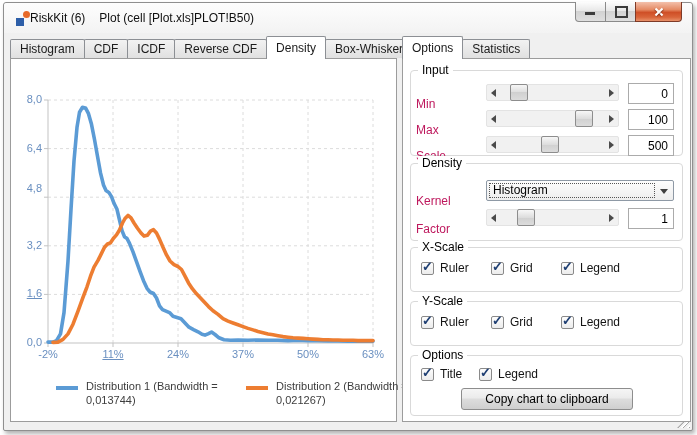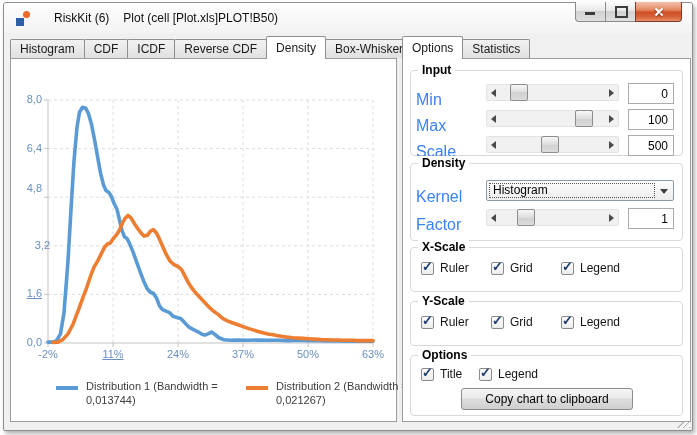--- a/index.html
+++ b/index.html
@@ -7,21 +7,21 @@
        font-family:"Liberation Sans",sans-serif;-webkit-font-smoothing:antialiased;}
   .window{position:absolute;left:3px;top:2px;width:688px;height:427px;background:#f0f0f0;
           border:1px solid #8f8f8f;border-radius:3px 3px 2px 2px;
           box-shadow:2px 3px 4px rgba(0,0,0,.3);}
   
   .titlebar{position:absolute;left:0;top:0;right:0;height:30px;
             background:linear-gradient(#fdfdfd,#f3f3f3);border-radius:3px 3px 0 0;}
   .app-icon{position:absolute;left:12px;top:8px;width:15px;height:15px;}
   .app-icon .sq{position:absolute;left:0;bottom:0;width:8px;height:8px;background:#2d5ea8;}
   .app-icon .dot{position:absolute;right:1px;top:0;width:7px;height:7px;border-radius:50%;background:#e76a2a;}
-  .title-text{position:absolute;left:50px;top:8px;font-size:12px;color:#0f0f0f;white-space:nowrap;}
+  .title-text{position:absolute;left:26px;top:8px;font-size:12px;color:#0f0f0f;white-space:nowrap;}
   .title-text .doc{margin-left:14px;}
   .winbtns{position:absolute;top:-1px;right:10px;display:flex;z-index:9;}
   .wbtn{width:29px;height:19px;border:1px solid #8a8a8a;border-top:none;margin-left:-1px;
         background:linear-gradient(#fdfdfd,#e8e8e8 45%,#d2d2d2 50%,#dfdfdf);position:relative;}
   .wbtn.first{border-radius:0 0 0 4px;}
   .wbtn.close{width:45px;border-radius:0 0 4px 0;
         background:linear-gradient(#f3c0ab 0%,#e58a64 40%,#cf4f27 55%,#d9653a 80%,#e8916a 100%);
         border-color:#7e3a27;}
   .glyph-min{position:absolute;left:9px;top:10px;width:10px;height:3px;background:#3c3c3c;}
   .glyph-max{position:absolute;left:9px;top:4px;width:9px;height:8px;border:2px solid #3c3c3c;background:transparent;}
@@ -45,22 +45,22 @@
   .plot-svg{position:absolute;left:37px;top:41px;overflow:visible;}
   .ytick{position:absolute;left:0;width:31px;text-align:right;font-size:11px;color:#698fc0;}
   .xtick{position:absolute;width:40px;top:289px;text-align:center;font-size:11px;color:#698fc0;}
   .legend{position:absolute;left:45px;top:320px;width:330px;height:36px;}
   .legend-item{position:absolute;top:0;width:185px;}
   .legend-swatch{position:absolute;left:0;top:7px;width:22px;height:4px;background:#888;}
   .legend-label{display:block;margin-left:30px;width:150px;font-size:11px;line-height:1.3;color:#3d3d3d;}
   
   .group{position:absolute;left:7px;width:271px;border:1px solid #d9d9d9;border-radius:4px;background:#fff;}
   .group-title{position:absolute;top:-8px;left:7px;background:#fff;padding:0 4px;
-               font-size:12px;font-weight:bold;color:#000;}
-  .ctl-label{position:absolute;left:5px;top:8px;font-size:16px;color:#3b82f6;}
+               font-size:12px;font-weight:normal;color:#000;}
+  .ctl-label{position:absolute;left:5px;top:14px;font-size:12px;color:#be185d;}
   .row{position:absolute;left:0;right:0;height:21px;}
   .slider{position:absolute;left:75px;top:1px;width:133px;height:17px;background:#f1f1f1;
           border:1px solid #e3e3e3;border-radius:2px;box-sizing:border-box;}
   .sl-arrow{position:absolute;top:0;width:14px;height:15px;}
   .sl-arrow.left{left:0;}
   .sl-arrow.right{right:0;}
   .sl-arrow.left::after{content:"";position:absolute;left:4px;top:4px;
           border:4px solid transparent;border-right:5px solid #4a4a4a;border-left:none;}
   .sl-arrow.right::after{content:"";position:absolute;right:4px;top:4px;
           border:4px solid transparent;border-left:5px solid #4a4a4a;border-right:none;}
@@ -146,21 +146,21 @@
         <line x1="-4" y1="145.8" x2="0" y2="145.8" stroke="#c3c3c3"></line>
         <line x1="-4" y1="97.20000000000002" x2="0" y2="97.20000000000002" stroke="#c3c3c3"></line>
         <line x1="-4" y1="48.599999999999994" x2="0" y2="48.599999999999994" stroke="#c3c3c3"></line>
         <line x1="-4" y1="0" x2="0" y2="0" stroke="#c3c3c3"></line>
         <polyline points="0.0,242.1 5.0,242.1 8.5,240.6 12.5,233.9 16.0,212.6 20.0,161.0 23.0,109.3 26.0,60.8 29.0,27.3 31.5,12.2 34.5,7.3 37.5,7.9 40.5,13.7 43.5,24.3 46.5,39.5 49.5,56.2 52.5,72.9 55.5,85.0 58.0,90.5 61.0,92.6 63.5,96.6 66.0,103.3 69.0,109.3 71.5,120.0 74.0,130.6 76.5,136.7 79.0,138.5 81.5,143.4 85.0,151.9 88.5,161.6 92.0,171.3 95.5,180.7 99.0,188.3 102.0,192.0 105.5,193.5 108.5,198.0 111.5,205.9 114.5,209.6 118.0,211.1 121.5,212.6 125.0,216.3 129.0,217.5 133.0,218.7 137.0,223.0 141.0,227.2 145.5,229.6 150.0,231.8 154.0,234.2 157.0,235.1 160.5,233.6 163.5,232.1 167.0,234.5 171.0,237.8 176.0,239.7 182.5,240.3 190.0,240.0 200.0,240.3 210.0,240.0 220.0,240.3 230.0,240.3 240.0,240.6 250.0,240.3 260.0,240.6 270.0,240.6 280.0,240.9 290.0,240.9 300.0,241.2 310.0,241.2 320.0,241.2 325.0,241.2" fill="none" stroke="#5b9bd5" stroke-width="3.6" stroke-linejoin="round" stroke-linecap="round"></polyline>
         <polyline points="5.0,242.4 10.0,242.1 15.0,239.4 20.0,233.9 25.0,224.2 30.0,211.1 35.0,197.4 39.0,186.8 42.5,176.2 46.0,167.1 50.0,160.4 53.5,153.4 56.5,147.3 59.5,144.0 62.5,142.8 65.5,138.2 68.5,134.9 71.5,130.0 74.5,123.0 77.0,118.5 80.0,115.4 83.0,117.9 86.0,123.0 89.5,128.2 93.0,133.0 96.0,136.1 99.5,135.2 102.5,131.2 105.5,129.7 108.5,133.0 111.5,139.1 115.0,147.3 118.5,154.9 122.0,161.0 126.0,164.6 130.0,166.5 133.5,169.5 137.0,176.2 140.5,182.9 144.5,188.9 148.5,193.8 152.5,198.0 156.5,202.3 160.5,206.6 165.0,210.8 170.0,214.4 175.0,218.7 180.0,221.1 185.0,223.0 190.0,224.8 195.0,226.6 200.0,228.4 205.0,229.9 210.0,231.5 215.0,232.7 220.0,233.9 225.0,234.8 230.0,235.7 235.0,236.6 240.0,237.2 245.0,237.8 250.0,238.1 255.0,238.4 260.0,238.7 265.0,239.1 270.0,239.4 275.0,239.7 280.0,239.7 285.0,240.0 290.0,240.0 295.0,240.3 300.0,240.3 305.0,240.3 310.0,240.6 315.0,240.6 320.0,240.6 325.0,240.6" fill="none" stroke="#ed7d31" stroke-width="3.6" stroke-linejoin="round" stroke-linecap="round"></polyline>
       </svg>
     <div>
         <div class="ytick" style="top: 277px;">0,0</div>
         <div class="ytick" style="top: 228.4px; text-decoration: underline;">1,6</div>
-        <div class="ytick" style="top: 179.8px; margin-left: 8px;">3,2</div>
+        <div class="ytick" style="top: 179.8px;">3,2</div>
         <div class="ytick" style="top: 123px;">4,8</div>
         <div class="ytick" style="top: 82.6px;">6,4</div>
         <div class="ytick" style="top: 34px;">8,0</div>
       </div>
     <div>
         <div class="xtick" style="left: 17px;">-2%</div>
         <div class="xtick" style="left: 82px; text-decoration: underline;">11%</div>
         <div class="xtick" style="left: 147px;">24%</div>
         <div class="xtick" style="left: 212px;">37%</div>
         <div class="xtick" style="left: 277px;">50%</div>

